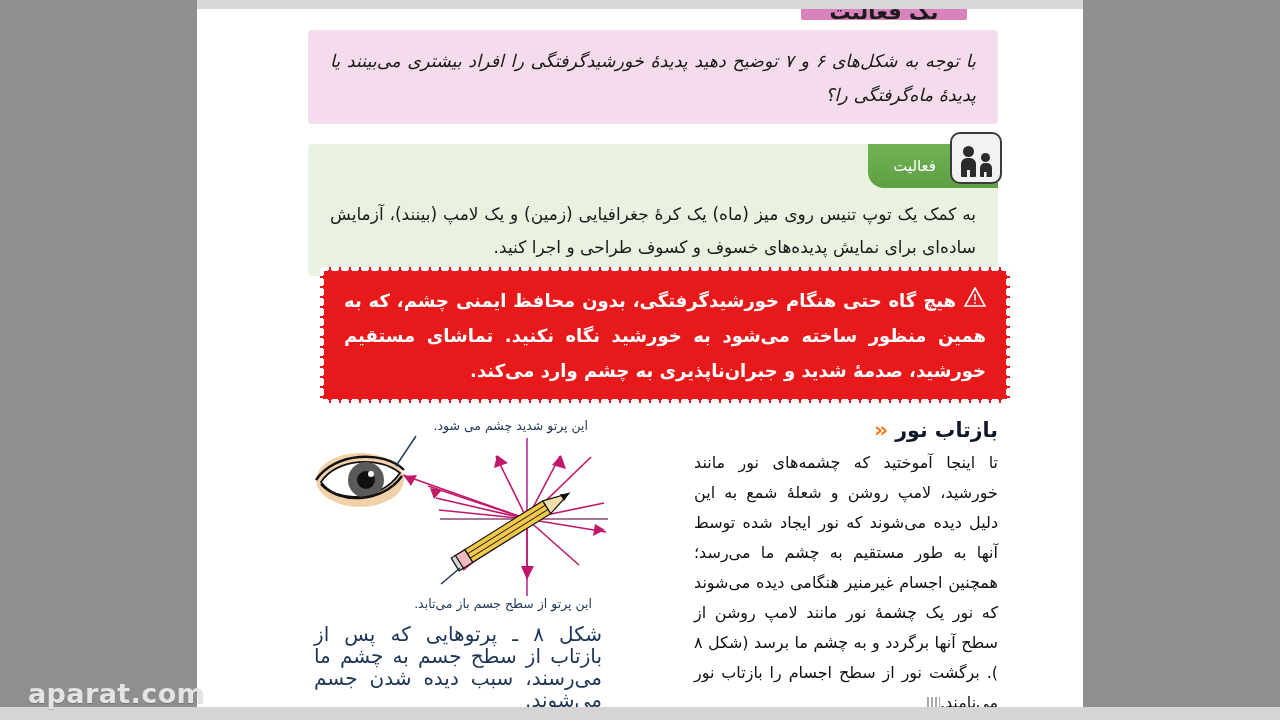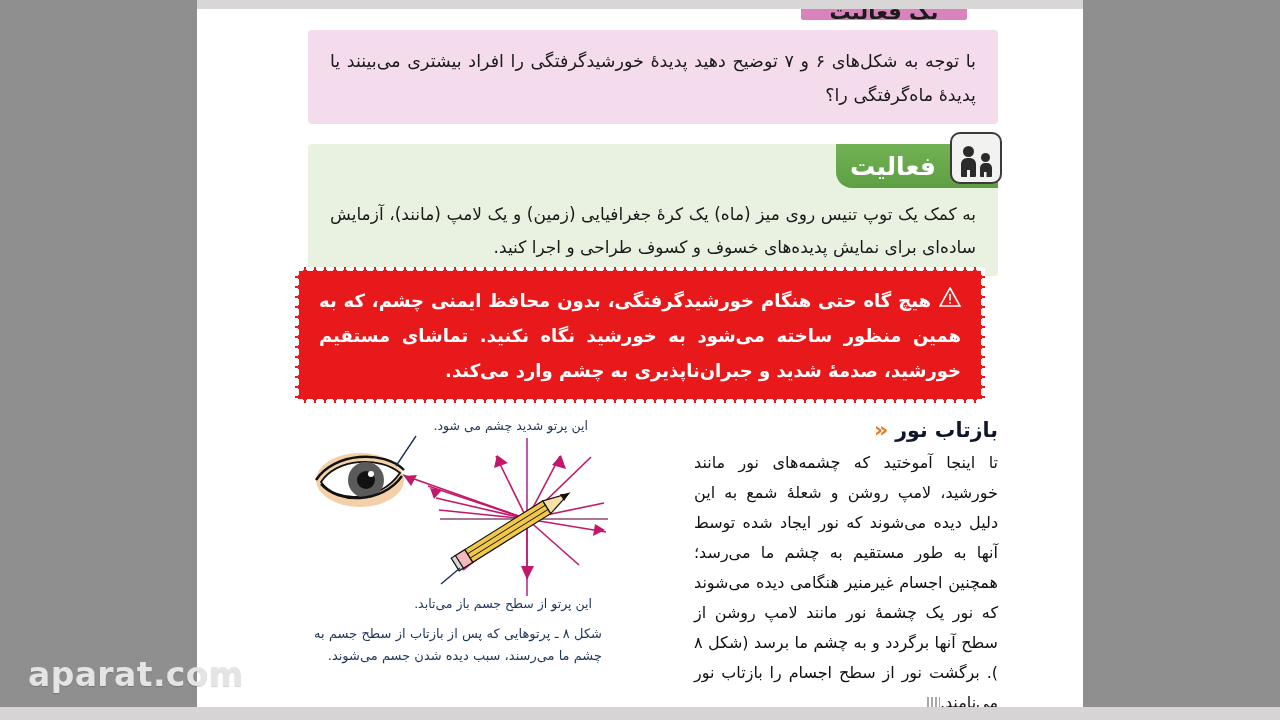--- a/index.html
+++ b/index.html
@@ -29,41 +29,41 @@
   }
   .sec-header-label{
     color:#1c1c1c;font-size:21px;font-weight:bold;line-height:22px;
     white-space:nowrap;transform:translateY(3px);
   }
 
   
   .question-box{
     position:absolute;right:85px;top:30px;width:690px;min-height:92px;
     background:#f4dced;border-radius:4px;
-    padding:14px 22px 12px 22px;box-sizing:border-box;
+    padding:14px 22px 12px 22px;box-sizing:border-box;font-style:italic;
   }
   .question-text{
     color:#1a1a1a;font-size:17.5px;line-height:34px;text-align:justify;
     letter-spacing:.1px;
   }
 
   
   .activity-box{
     position:absolute;right:85px;top:144px;width:690px;min-height:98px;
     background:#e9f2e0;border-radius:4px;
     padding:12px 22px 12px 22px;box-sizing:border-box;
   }
   .activity-tab{
     position:absolute;right:0px;top:0px;height:44px;min-width:130px;
     background:linear-gradient(180deg,#72b255 0%,#5e9f43 100%);
     border-radius:0 4px 0 16px;
     display:flex;align-items:center;justify-content:flex-start;
     padding:0 62px 0 14px;box-sizing:border-box;
   }
-  .activity-tab-label{color:#ffffff;font-size:25px;font-weight:bold;white-space:nowrap;}
+  .activity-tab-label{color:#ffffff;font-size:15px;font-weight:normal;white-space:nowrap;}
   .activity-icon{
     position:absolute;right:-4px;top:-12px;width:52px;height:52px;
     background:#f2f2f0;border:2.5px solid #3a3a3a;border-radius:10px;
     display:flex;align-items:flex-end;justify-content:center;gap:4px;
     padding-bottom:5px;box-sizing:border-box;
   }
   .person{display:flex;flex-direction:column;align-items:center;}
   .p-head{background:#2b2b2b;border-radius:50%;}
   .p-body{background:#2b2b2b;}
   .p-big .p-head{width:11px;height:11px;}
@@ -75,21 +75,21 @@
   .p-small .p-body{width:12px;height:14px;border-radius:5px 5px 1px 1px;margin-top:1px;
     background:
       linear-gradient(#f2f2f0,#f2f2f0) center bottom/2.5px 5px no-repeat,
       #2b2b2b;}
   .activity-text{
     color:#1a1a1a;font-size:17px;line-height:33px;text-align:justify;
     padding-top:42px;
   }
 
   
-  .warn-wrap{position:absolute;right:98px;top:267px;width:690px;height:136px;}
+  .warn-wrap{position:absolute;right:73px;top:267px;width:690px;height:136px;}
   .warn-box{
     position:absolute;inset:0;background:#e8191b;border-radius:3px;
   }
   
   .scallop{position:absolute;background:#ffffff;}
   .scallop.top,.scallop.bottom{left:0;width:100%;height:7px;
     -webkit-mask-image:radial-gradient(circle 4.4px at 5px 0,#000 98%,transparent 100%);
             mask-image:radial-gradient(circle 4.4px at 5px 0,#000 98%,transparent 100%);
     -webkit-mask-size:10px 7px;mask-size:10px 7px;
     -webkit-mask-repeat:repeat-x;mask-repeat:repeat-x;}
@@ -132,34 +132,34 @@
     background:
       linear-gradient(#ffffff,#ffffff) 0 0/13px 2px no-repeat,
       repeating-linear-gradient(90deg,#9a9a9a 0 2px,#ffffff 2px 4px);
     opacity:.85;
   }
 
   
   .col-fig{position:absolute;left:0;top:0;width:300px;height:290px;}
   .fig-caption{
     position:absolute;left:0;right:0;top:205px;
-    color:#1d3557;font-size:13px;line-height:22px;text-align:justify;
+    color:#1d3557;font-size:20px;line-height:22px;text-align:justify;
     padding:0 6px;
   }
   .label-top{
     position:absolute;right:20px;top:0px;color:#1d3557;font-size:12.5px;white-space:nowrap;
   }
   .label-bottom{
     position:absolute;right:16px;top:178px;color:#1d3557;font-size:12.5px;white-space:nowrap;margin-left:44px;
   }
 
   
   .watermark{
-    position:absolute;left:28px;top:655px;z-index:9;
-    color:#e4e4e4;font-size:33px;font-weight:bold;letter-spacing:.4px;
+    position:absolute;left:28px;top:678px;z-index:9;
+    color:#e4e4e4;font-size:27px;font-weight:bold;letter-spacing:.4px;
     font-family:"DejaVu Sans","Liberation Sans",sans-serif;
     direction:ltr;text-shadow:0 1px 1px rgba(0,0,0,.18);
   }
 </style>
 </head>
 <body>
 
 <div id="stage">
 
   <div class="chrome-left"></div>
@@ -184,21 +184,21 @@
           <span class="person p-small">
               <span class="p-head"></span>
               <span class="p-body"></span>
             </span>
           <span class="person p-big">
               <span class="p-head"></span>
               <span class="p-body"></span>
             </span>
         </span>
       </div>
-      <div class="activity-text">به کمک یک توپ تنیس روی میز (ماه) یک کرهٔ جغرافیایی (زمین) و یک لامپ (مانند)، آزمایش ساده‌ای برای نمایش پدیده‌های خسوف و کسوف طراحی و اجرا کنید.</div>
+      <div class="activity-text">به کمک یک توپ تنیس روی میز (ماه) یک کرهٔ جغرافیایی (زمین) و یک لامپ (بینند)، آزمایش ساده‌ای برای نمایش پدیده‌های خسوف و کسوف طراحی و اجرا کنید.</div>
     </div>
 
     <div class="warn-wrap">
       <div class="warn-box"></div>
       <div class="scallop top"></div>
       <div class="scallop bottom"></div>
       <div class="scallop left"></div>
       <div class="scallop right"></div>
       <div class="warn-inner">
         <div class="warn-text">

